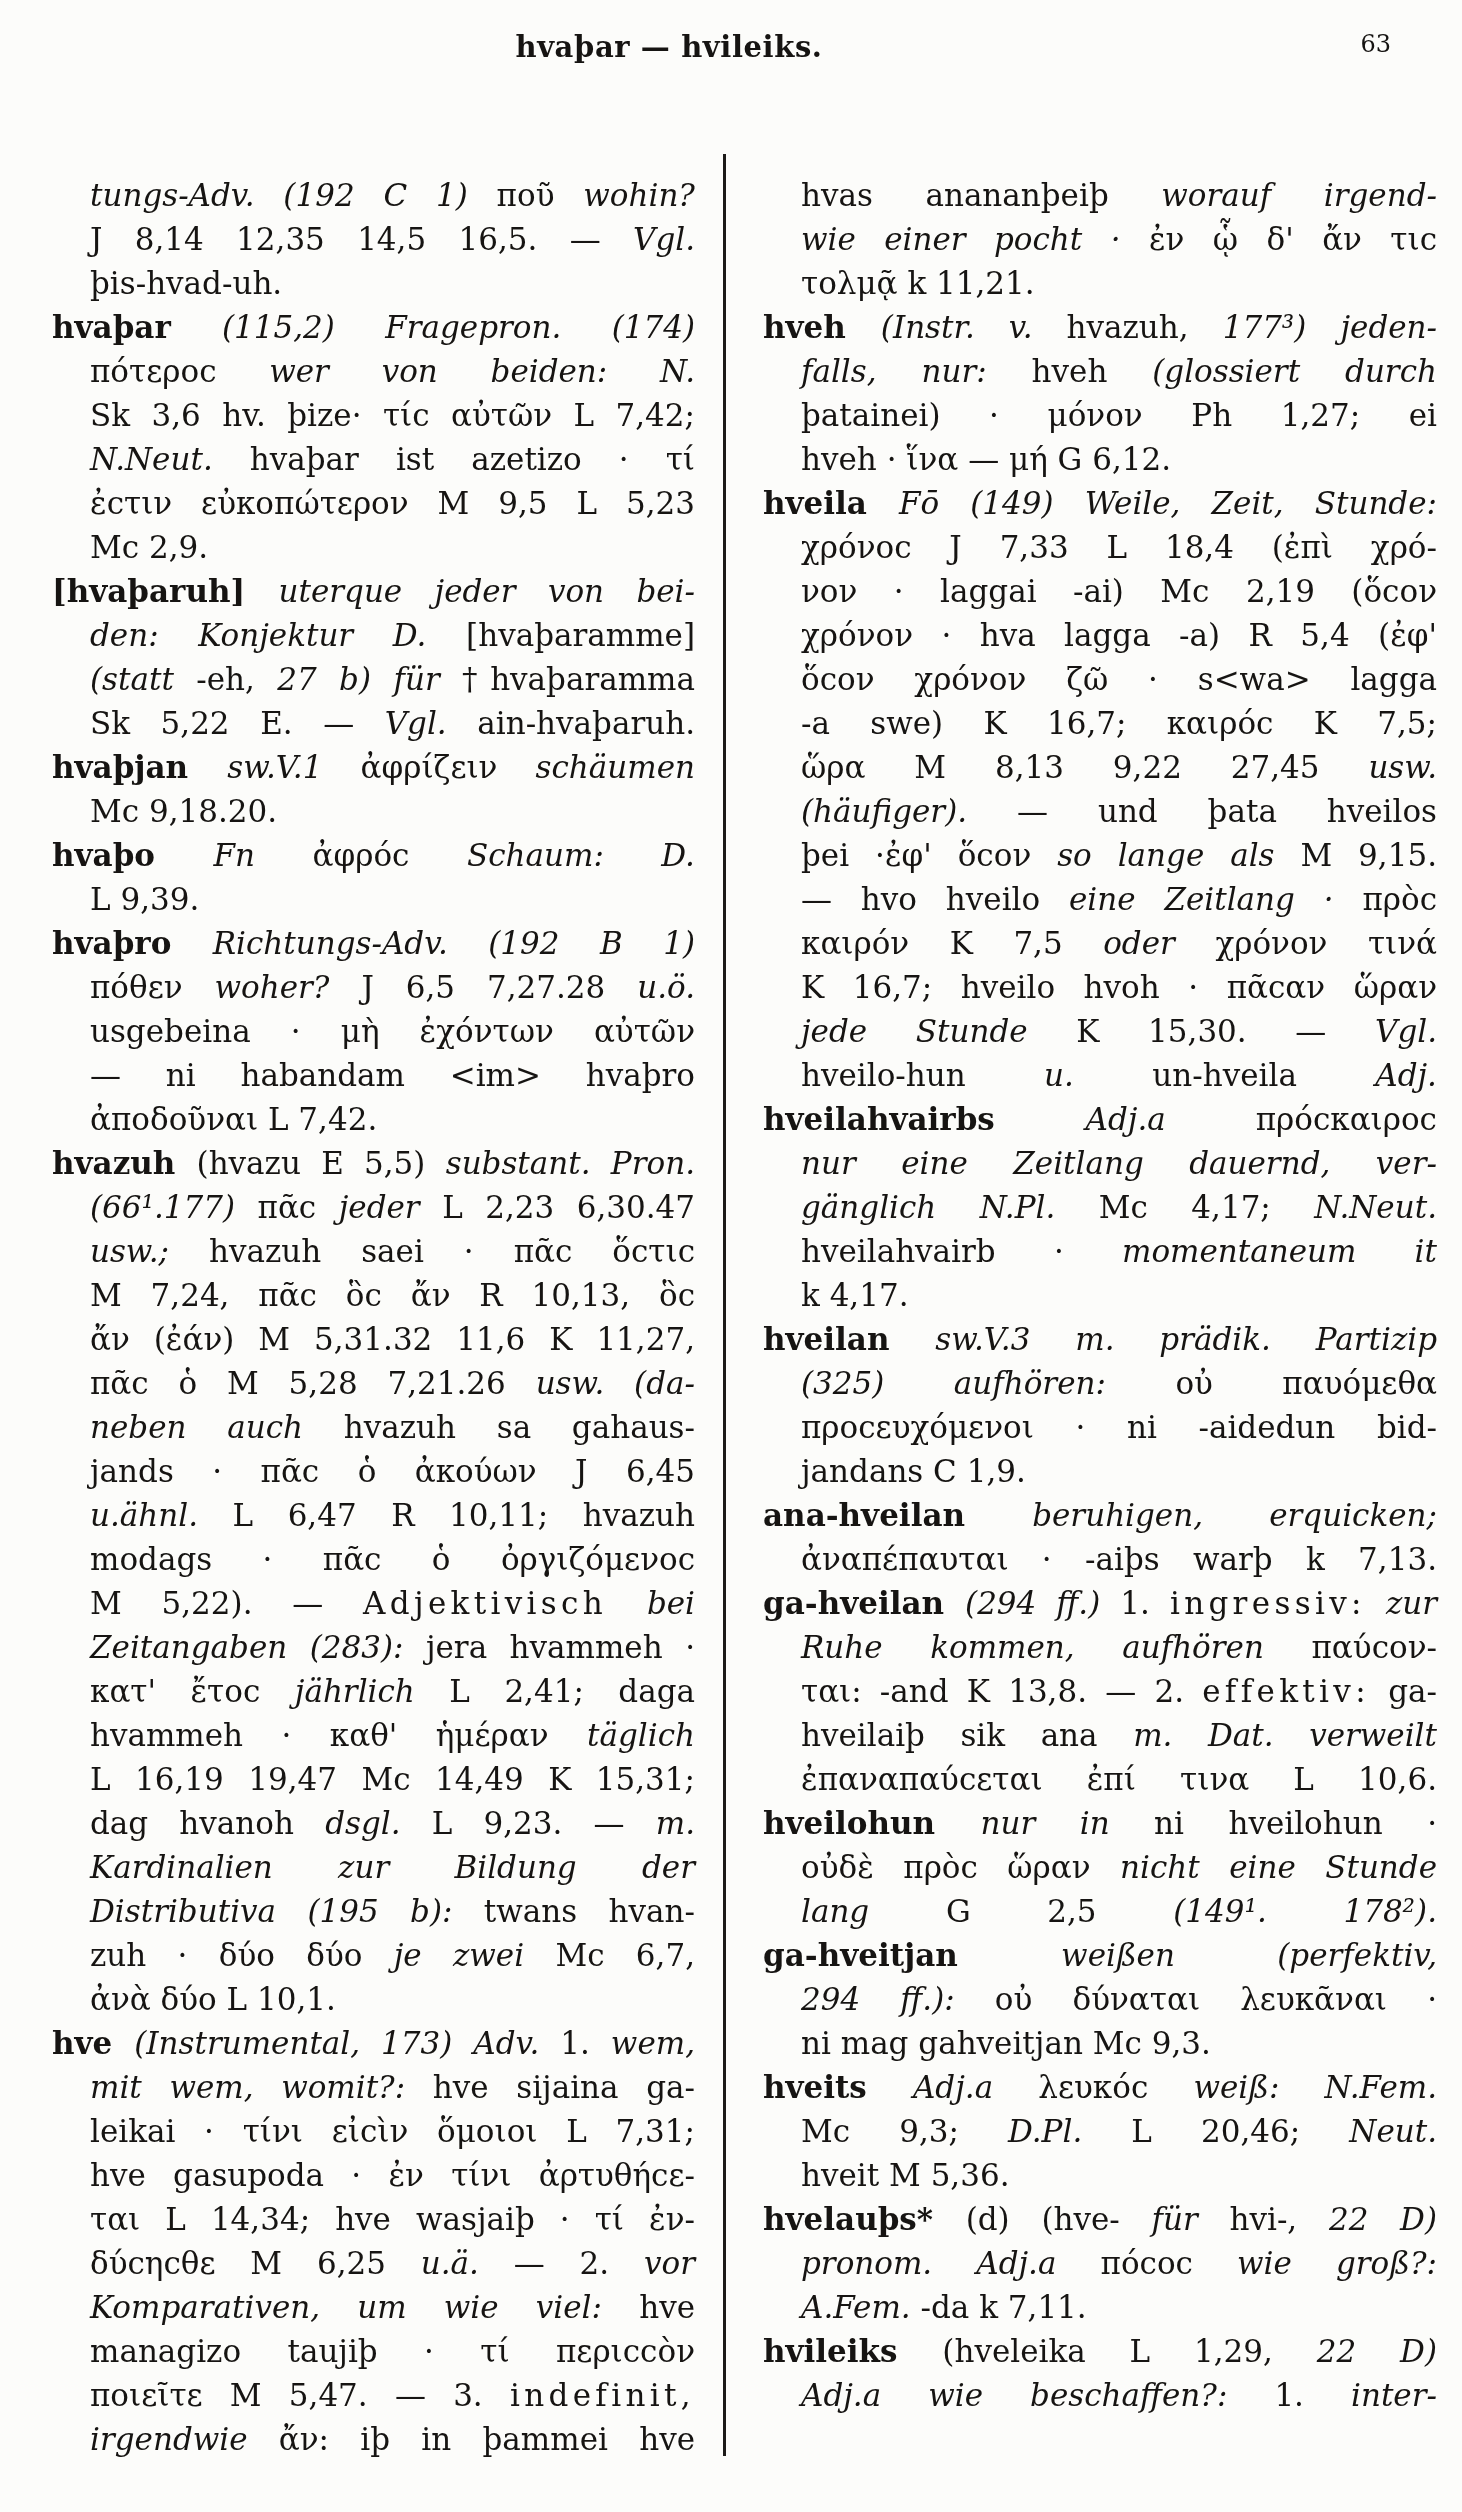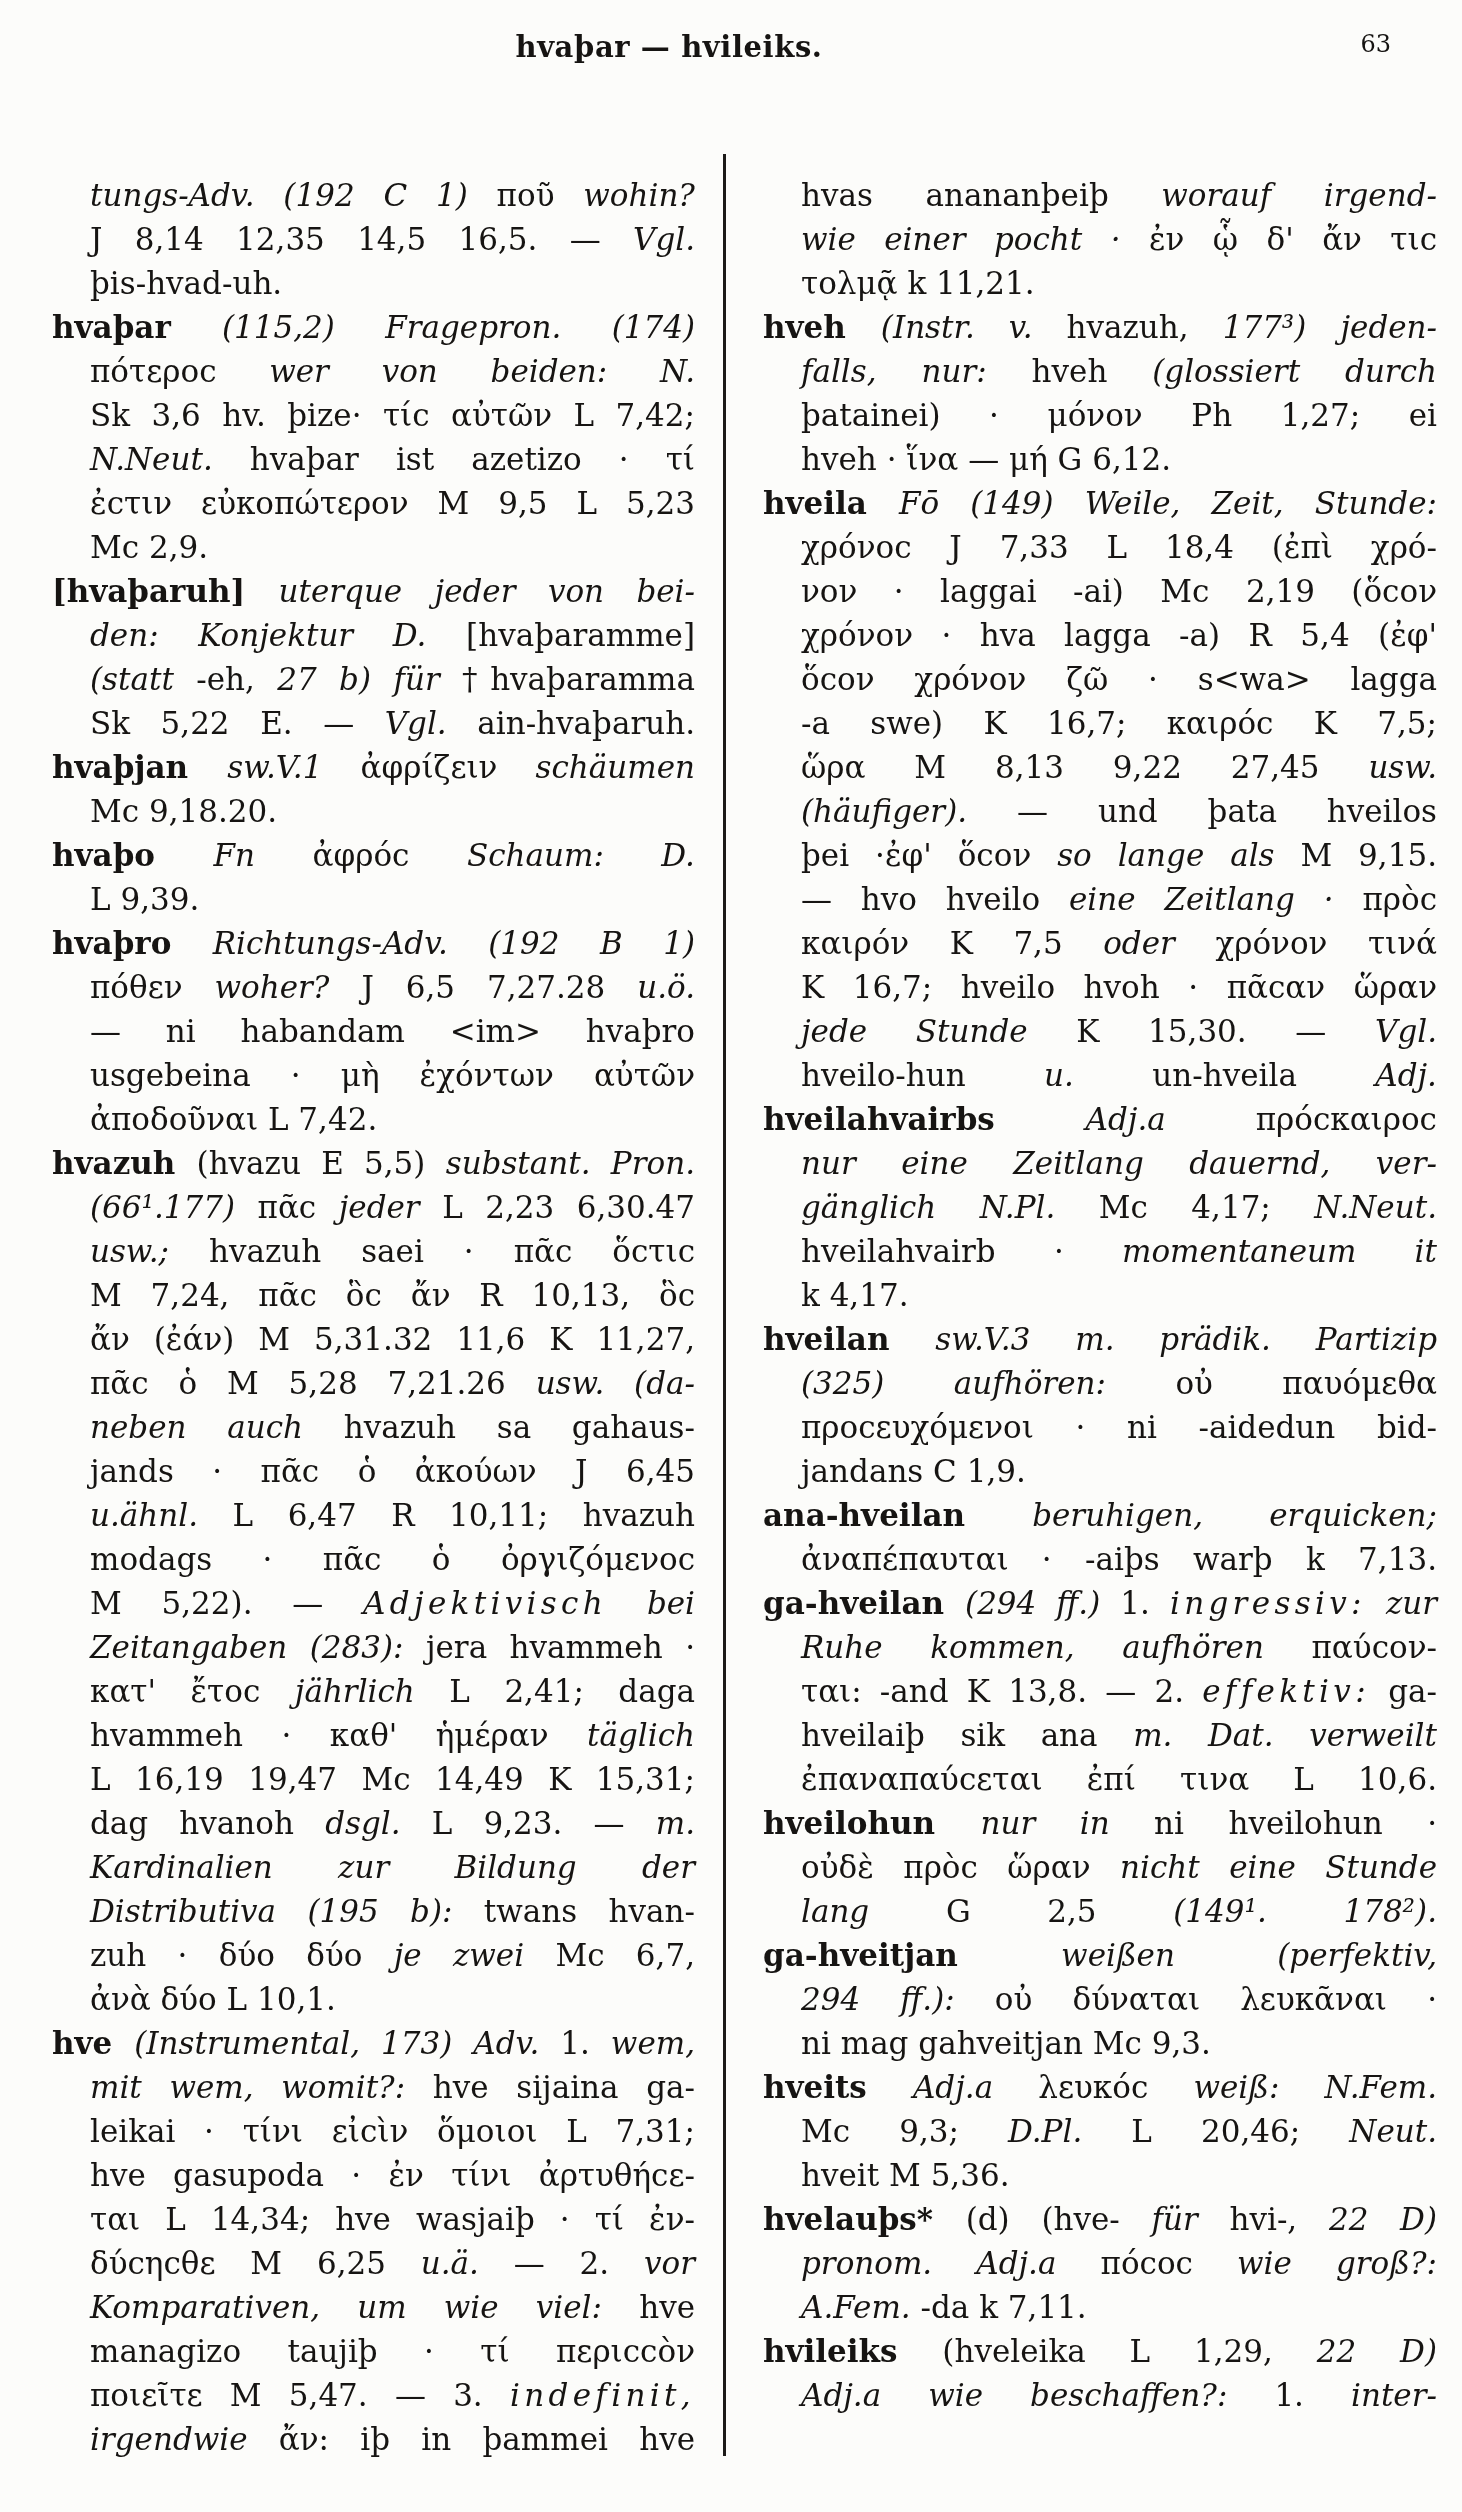--- a/index.html
+++ b/index.html
@@ -31,21 +31,21 @@
     position:absolute; top:173px;
     font-size:31px; line-height:44px;
   }
   .col.left  { left:52px;   width:643px; }
   .col.right { left:763px; width:674px; }
   .line { min-height:44px; }
   .line.j { text-align:justify; text-align-last:justify; }
   .line.ind { padding-left:38px; }
   .seg.b { font-weight:700; }
   .seg.i { font-style:italic; }
-  .seg.s { font-style:italic; letter-spacing:0.14em; }
+  .seg.s { letter-spacing:0.14em; }
   .seg.n { font-style:normal; }
 </style>
 </head>
 <body>
 
 <div class="page">
   <div class="running-head">
     <div class="head-title">hvaþar — hvileiks.</div>
     <div class="page-num">63</div>
   </div>
@@ -63,22 +63,22 @@
       <div class="line j"><span class="seg b">[hvaþaruh] </span><span class="seg i">uterque jeder von bei-</span></div>
       <div class="line ind j"><span class="seg i">den: Konjektur D. </span><span class="seg n">[hvaþaramme]</span></div>
       <div class="line ind j"><span class="seg i">(statt </span><span class="seg n">-eh, </span><span class="seg i">27 b) für </span><span class="seg n">†hvaþaramma</span></div>
       <div class="line ind j"><span class="seg n">Sk 5,22 E. — </span><span class="seg i">Vgl. </span><span class="seg n">ain-hvaþaruh.</span></div>
       <div class="line j"><span class="seg b">hvaþjan </span><span class="seg i">sw.V.1 </span><span class="seg n">ἀφρίζειν </span><span class="seg i">schäumen</span></div>
       <div class="line ind"><span class="seg n">Mc 9,18.20.</span></div>
       <div class="line j"><span class="seg b">hvaþo </span><span class="seg i">Fn </span><span class="seg n">ἀφρόc </span><span class="seg i">Schaum: D.</span></div>
       <div class="line ind"><span class="seg n">L 9,39.</span></div>
       <div class="line j"><span class="seg b">hvaþro </span><span class="seg i">Richtungs-Adv. (192 B 1)</span></div>
       <div class="line ind j"><span class="seg n">πόθεν </span><span class="seg i">woher? </span><span class="seg n">J 6,5 7,27.28 </span><span class="seg i">u.ö.</span></div>
+      <div class="line ind j"><span class="seg n">usgebeina · μὴ ἐχόντων αὐτῶν</span></div>
       <div class="line ind j"><span class="seg n">— ni habandam &lt;im&gt; hvaþro</span></div>
-      <div class="line ind j"><span class="seg n">usgebeina · μὴ ἐχόντων αὐτῶν</span></div>
       <div class="line ind"><span class="seg n">ἀποδοῦναι L 7,42.</span></div>
       <div class="line j"><span class="seg b">hvazuh </span><span class="seg n">(hvazu E 5,5) </span><span class="seg i">substant. Pron.</span></div>
       <div class="line ind j"><span class="seg i">(66¹.177) </span><span class="seg n">πᾶc </span><span class="seg i">jeder </span><span class="seg n">L 2,23 6,30.47</span></div>
       <div class="line ind j"><span class="seg i">usw.; </span><span class="seg n">hvazuh saei · πᾶc ὅcτιc</span></div>
       <div class="line ind j"><span class="seg n">M 7,24, πᾶc ὃc ἄν R 10,13, ὃc</span></div>
       <div class="line ind j"><span class="seg n">ἄν (ἐάν) M 5,31.32 11,6 K 11,27,</span></div>
       <div class="line ind j"><span class="seg n">πᾶc ὁ M 5,28 7,21.26 </span><span class="seg i">usw. (da-</span></div>
       <div class="line ind j"><span class="seg i">neben auch </span><span class="seg n">hvazuh sa gahaus-</span></div>
       <div class="line ind j"><span class="seg n">jands · πᾶc ὁ ἀκούων J 6,45</span></div>
       <div class="line ind j"><span class="seg i">u.ähnl. </span><span class="seg n">L 6,47 R 10,11; hvazuh</span></div>

